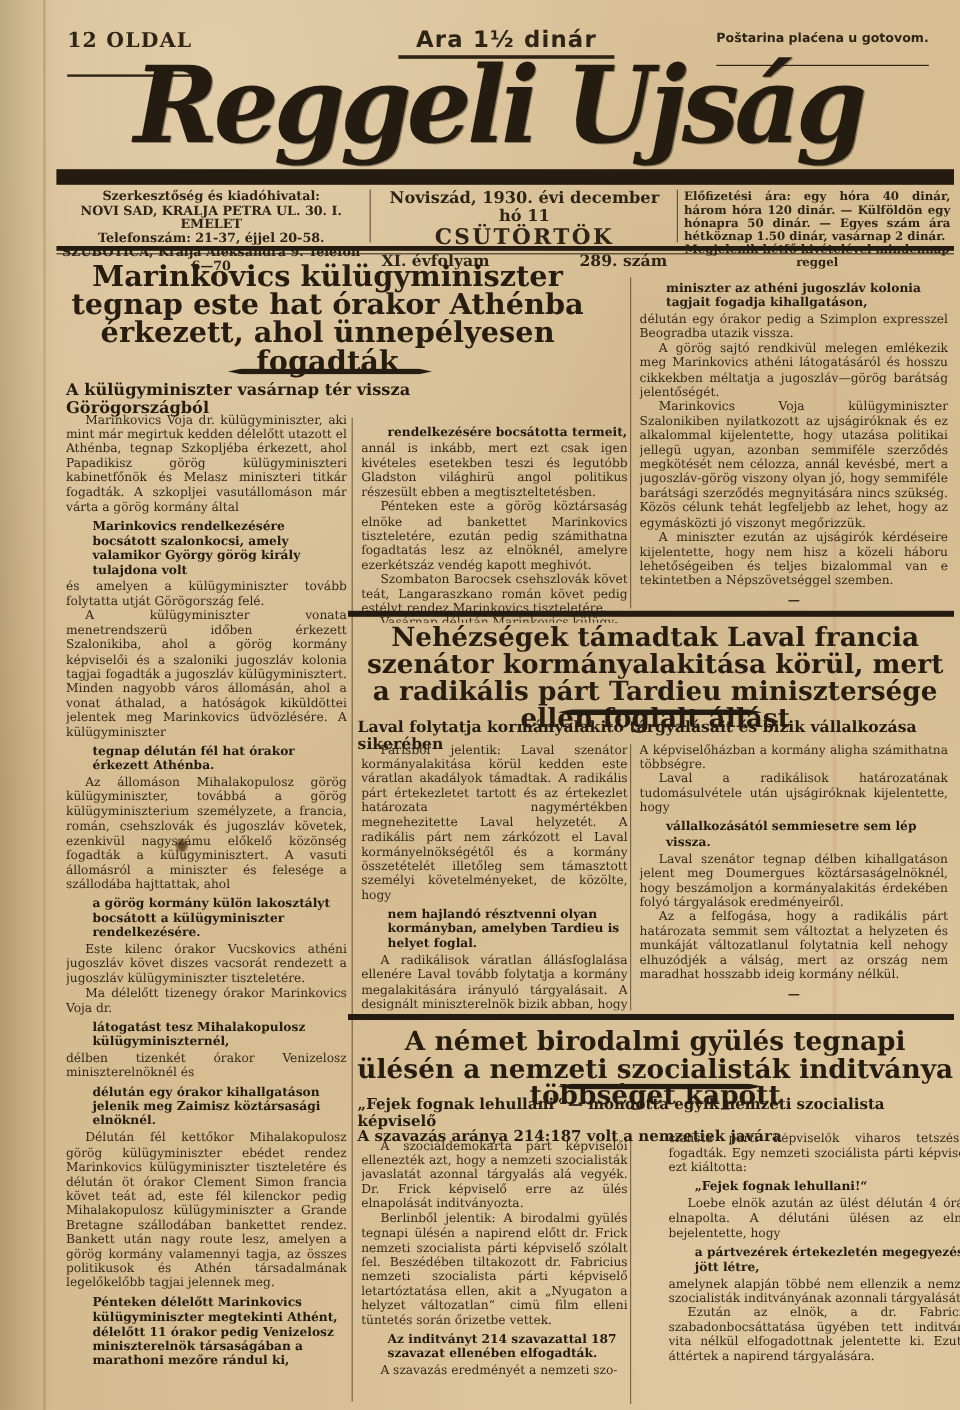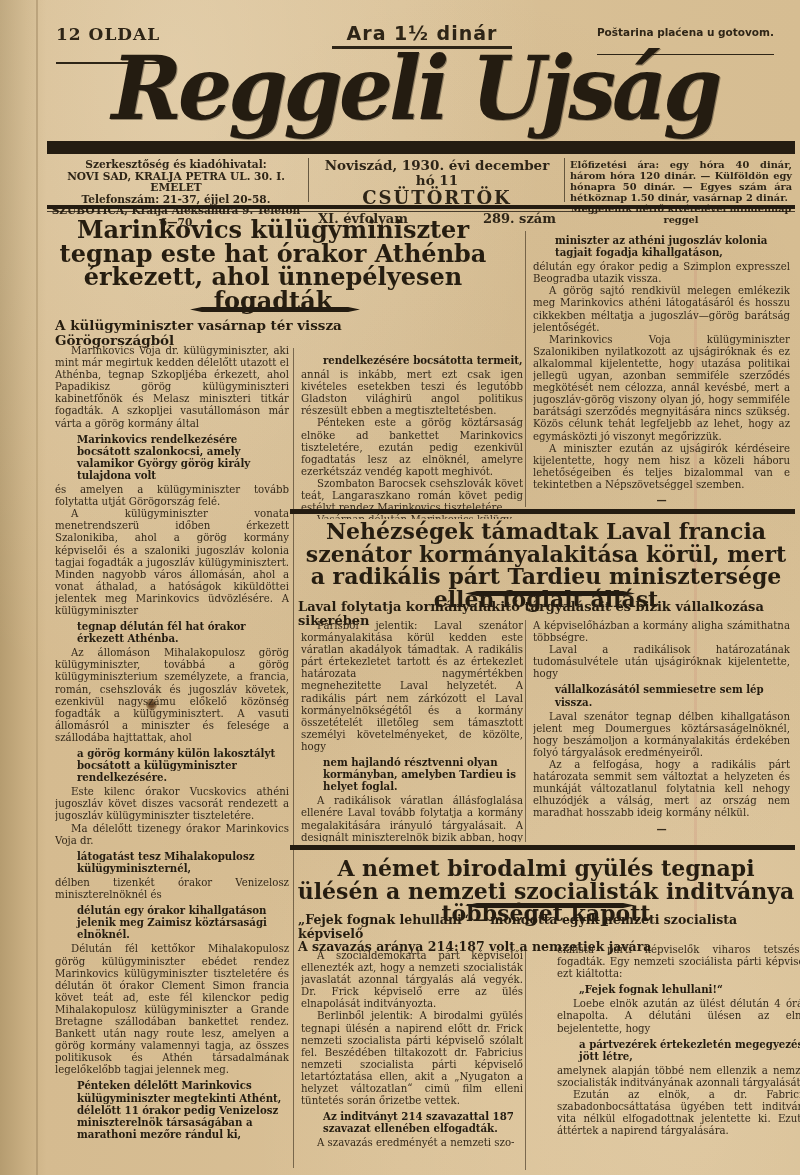--- a/index.html
+++ b/index.html
@@ -142,21 +142,21 @@
     <p class="b">Pénteken délelőtt Marinkovics külügyminiszter megtekinti Athént, délelőtt 11 órakor pedig Venizelosz miniszterelnök társaságában a marathoni mezőre rándul ki,</p>
 
   </div>
 
   <div class="vd vd-main"></div>
   <div class="vd vd-a1"></div>
 
   <div class="col c-a1-2">
     <p class="b">rendelkezésére bocsátotta termeit,</p>
     <p class="nf">annál is inkább, mert ezt csak igen kivételes esetekben teszi és legutóbb Gladston világhirü angol politikus részesült ebben a megtiszteltetésben.</p>
-    <p class="n">Pénteken este a görög köztársaság elnöke ad bankettet Marinkovics tiszteletére, ezután pedig ezenkivül fogadtatás lesz az elnöknél, amelyre ezerkétszáz vendég kapott meghivót.</p>
+    <p class="n">Pénteken este a görög köztársaság elnöke ad bankettet Marinkovics tiszteletére, ezután pedig számithatna fogadtatás lesz az elnöknél, amelyre ezerkétszáz vendég kapott meghivót.</p>
     <p class="n">Szombaton Barocsek csehszlovák követ teát, Langaraszkano román követ pedig estélyt rendez Marinkovics tiszteletére.</p>
     <p class="n">Vasárnap délután Marinkovics külügy-</p>
   </div>
 
   <div class="col c-a1-3">
     <p class="b">miniszter az athéni jugoszláv kolonia tagjait fogadja kihallgatáson,</p>
     <p class="nf">délután egy órakor pedig a Szimplon expresszel Beogradba utazik vissza.</p>
     <p class="n">A görög sajtó rendkivül melegen emlékezik meg Marinkovics athéni látogatásáról és hosszu cikkekben méltatja a jugoszláv—görög barátság jelentőségét.</p>
     <p class="n">Marinkovics Voja külügyminiszter Szalonikiben nyilatkozott az ujságiróknak és ez alkalommal kijelentette, hogy utazása politikai jellegü ugyan, azonban semmiféle szerződés megkötését nem célozza, annál kevésbé, mert a jugoszláv-görög viszony olyan jó, hogy semmiféle barátsági szerződés megnyitására nincs szükség. Közös célunk tehát legfeljebb az lehet, hogy az egymásközti jó viszonyt megőrizzük.</p>
     <p class="n">A miniszter ezután az ujságirók kérdéseire kijelentette, hogy nem hisz a közeli háboru lehetőségeiben és teljes bizalommal van e tekintetben a Népszövetséggel szemben.</p>

